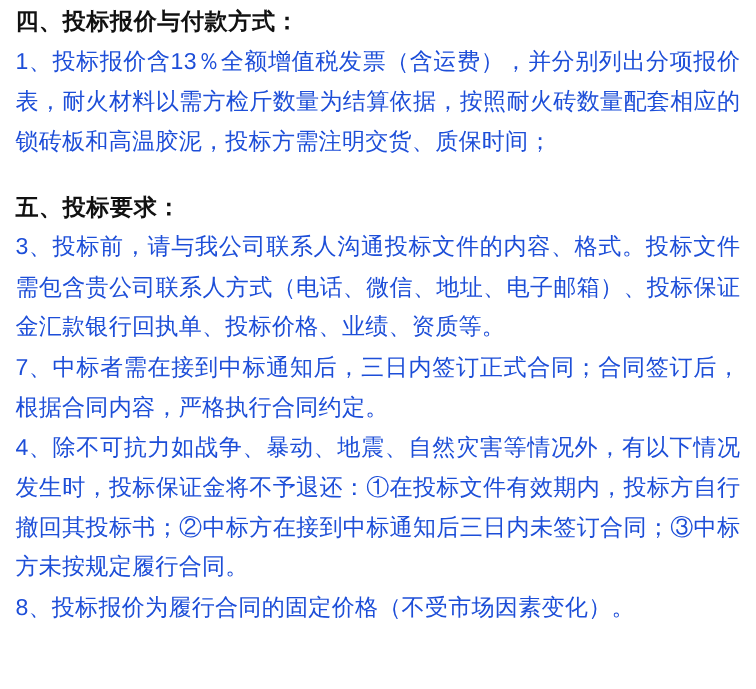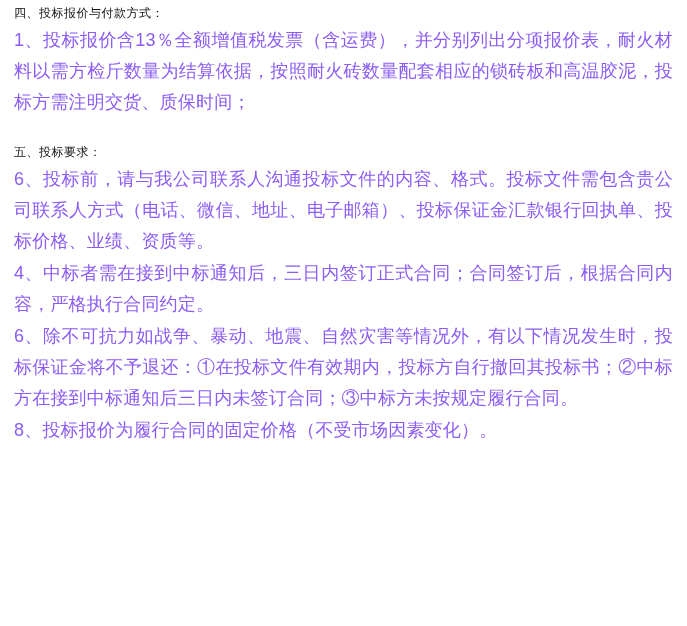--- a/index.html
+++ b/index.html
@@ -15,57 +15,57 @@
     overflow: hidden;
   }
   .page {
     position: relative;
     width: 687px;
     height: 626px;
     box-sizing: border-box;
     padding: 4px 14px 0 14px;
   }
   .section-heading {
-    font-size: 12px;
-    font-weight: normal;
+    font-size: 21px;
+    font-weight: bold;
     letter-spacing: 0.5px;
     line-height: 1.55;
     margin: 0 0 2px 0;
     color: #111;
   }
   .section-heading.second {
     margin-top: 22px;
   }
   .para {
-    font-size: 18px;
+    font-size: 21px;
     line-height: 1.72;
     margin: 0 0 1px 0;
     text-align: justify;
     text-justify: inter-ideograph;
-    color: #8b5cf6;
+    color: #1d4ed8;
     letter-spacing: 0.2px;
   }
   .spacer-sm { height: 3px; }
 </style>
 </head>
 <body>
 
 <div class="page">
 
   <h2 class="section-heading">四、投标报价与付款方式：</h2>
 
   <p class="para">1、投标报价含13％全额增值税发票（含运费），并分别列出分项报价表，耐火材料以需方检斤数量为结算依据，按照耐火砖数量配套相应的锁砖板和高温胶泥，投标方需注明交货、质保时间；</p>
 
 
   <div class="spacer-sm"></div>
 
   <h2 class="section-heading second">五、投标要求：</h2>
 
-  <p class="para">6、投标前，请与我公司联系人沟通投标文件的内容、格式。投标文件需包含贵公司联系人方式（电话、微信、地址、电子邮箱）、投标保证金汇款银行回执单、投标价格、业绩、资质等。</p>
+  <p class="para">3、投标前，请与我公司联系人沟通投标文件的内容、格式。投标文件需包含贵公司联系人方式（电话、微信、地址、电子邮箱）、投标保证金汇款银行回执单、投标价格、业绩、资质等。</p>
 
 
-  <p class="para">4、中标者需在接到中标通知后，三日内签订正式合同；合同签订后，根据合同内容，严格执行合同约定。</p>
+  <p class="para">7、中标者需在接到中标通知后，三日内签订正式合同；合同签订后，根据合同内容，严格执行合同约定。</p>
 
-  <p class="para">6、除不可抗力如战争、暴动、地震、自然灾害等情况外，有以下情况发生时，投标保证金将不予退还：①在投标文件有效期内，投标方自行撤回其投标书；②中标方在接到中标通知后三日内未签订合同；③中标方未按规定履行合同。</p>
+  <p class="para">4、除不可抗力如战争、暴动、地震、自然灾害等情况外，有以下情况发生时，投标保证金将不予退还：①在投标文件有效期内，投标方自行撤回其投标书；②中标方在接到中标通知后三日内未签订合同；③中标方未按规定履行合同。</p>
 
   <p class="para">8、投标报价为履行合同的固定价格（不受市场因素变化）。</p>
 
 </div>
 
 </body></html>

